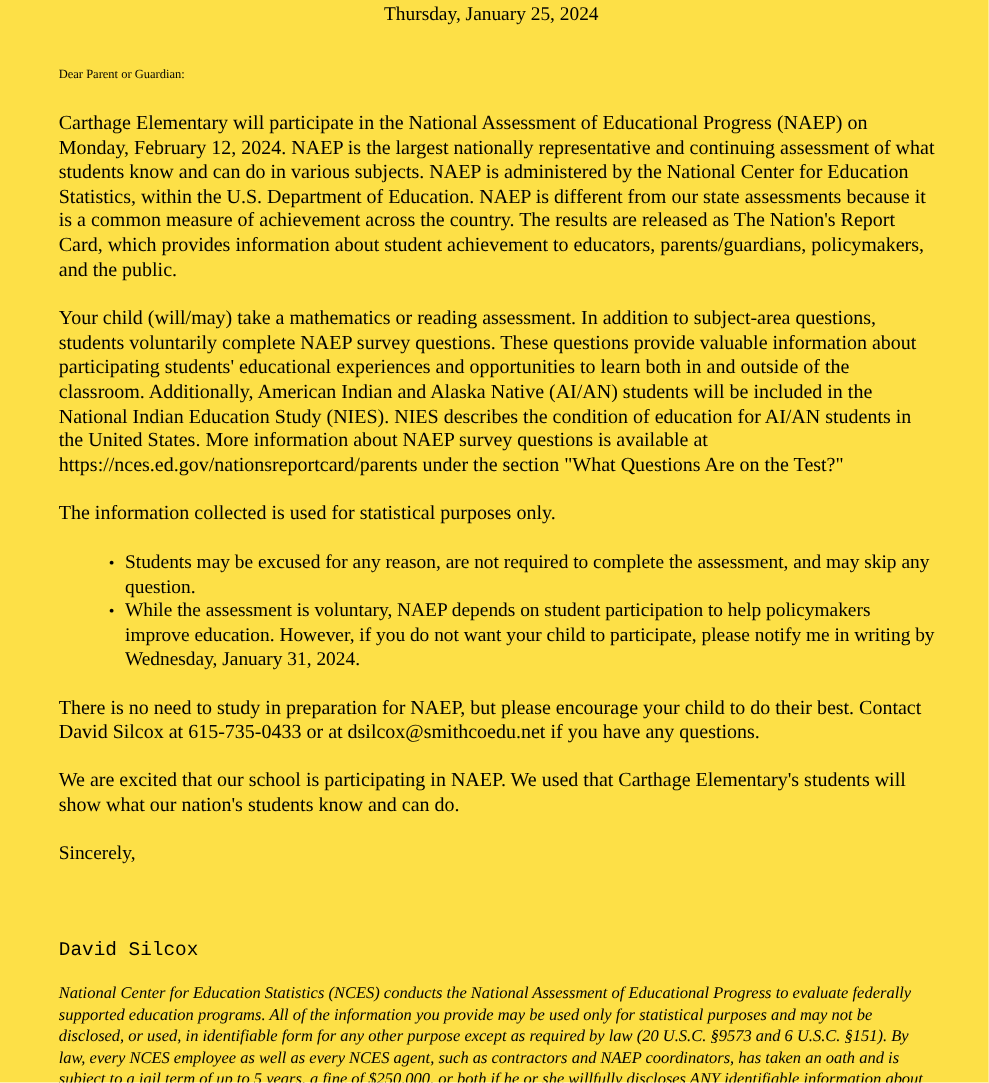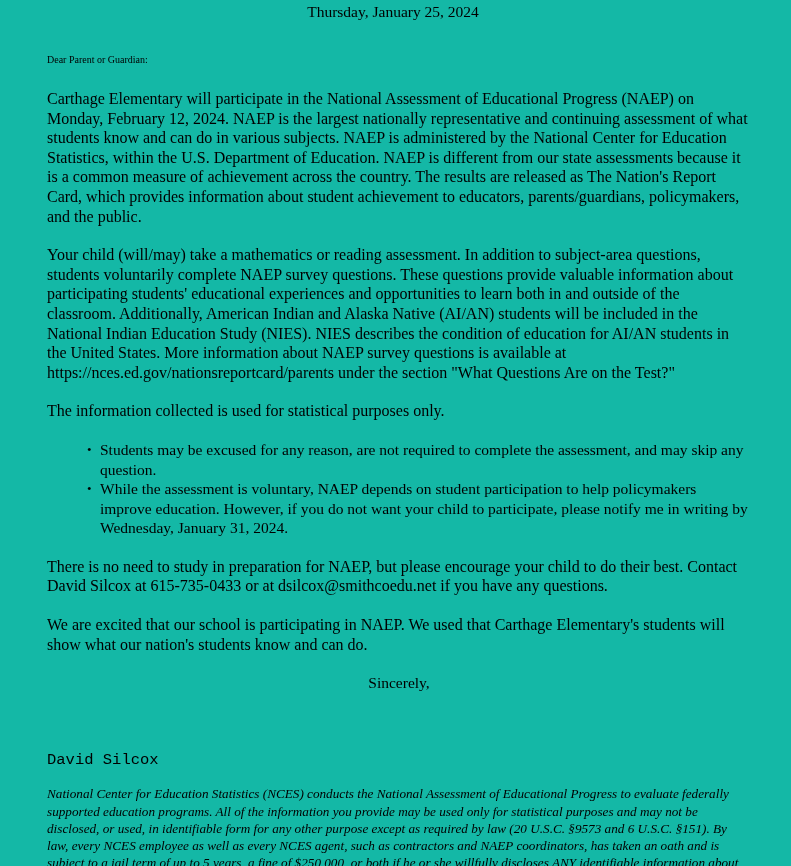--- a/index.html
+++ b/index.html
@@ -11,21 +11,21 @@
     width: 791px;
     height: 866px;
     font-family: "Liberation Serif", "DejaVu Serif", serif;
     color: #000000;
     overflow: hidden;
   }
   .page {
     position: relative;
     width: 791px;
     height: 866px;
-    background: #14b8a6;
+    background: #fde047;
     box-sizing: border-box;
   }
   .letter {
     position: absolute;
     left: 47px;
     top: 0;
     width: 704px;
   }
   .date-line {
     text-align: center;
@@ -63,21 +63,20 @@
     position: absolute;
     left: 0;
     top: 0;
     font-size: 13px;
     line-height: 19.6px;
   }
   .closing {
     font-size: 15.5px;
     line-height: 19.6px;
     margin-top: 19px;
-    text-align: center;
   }
   .signature-space {
     height: 58px;
   }
   .signature-name {
     font-size: 15.5px;
     line-height: 19.6px;
     margin-top: 0;
     font-family: Liberation Mono, monospace;
   }

